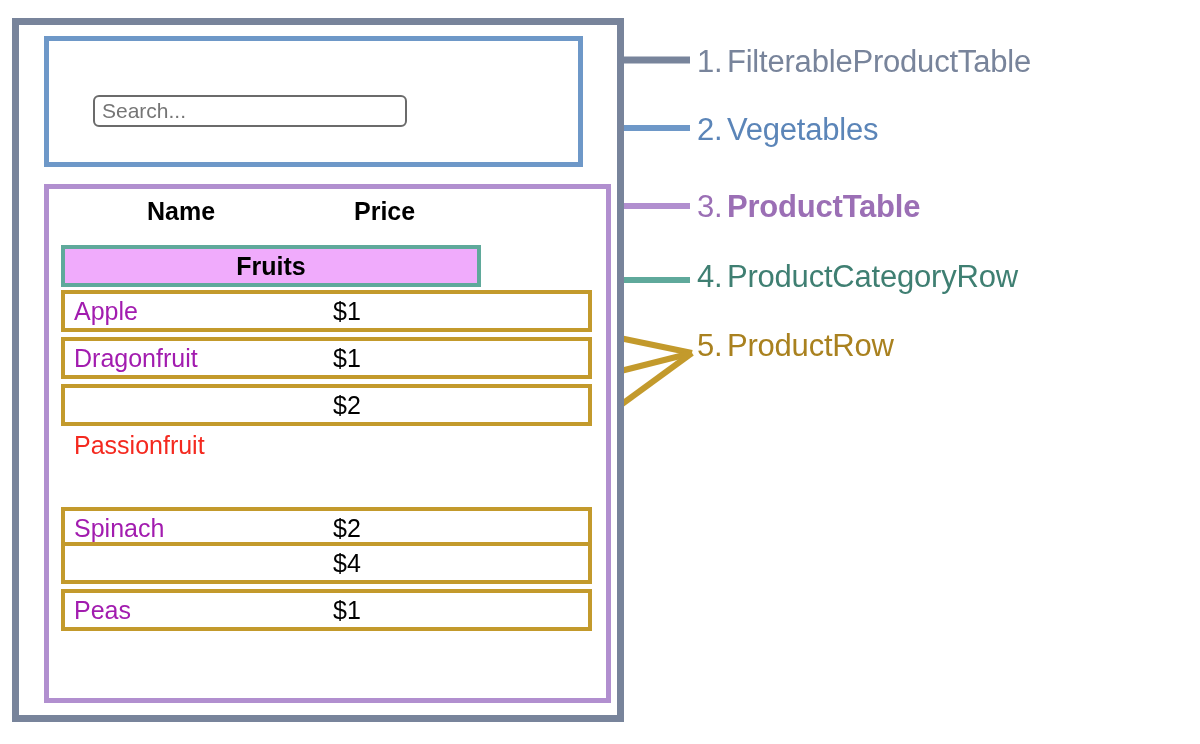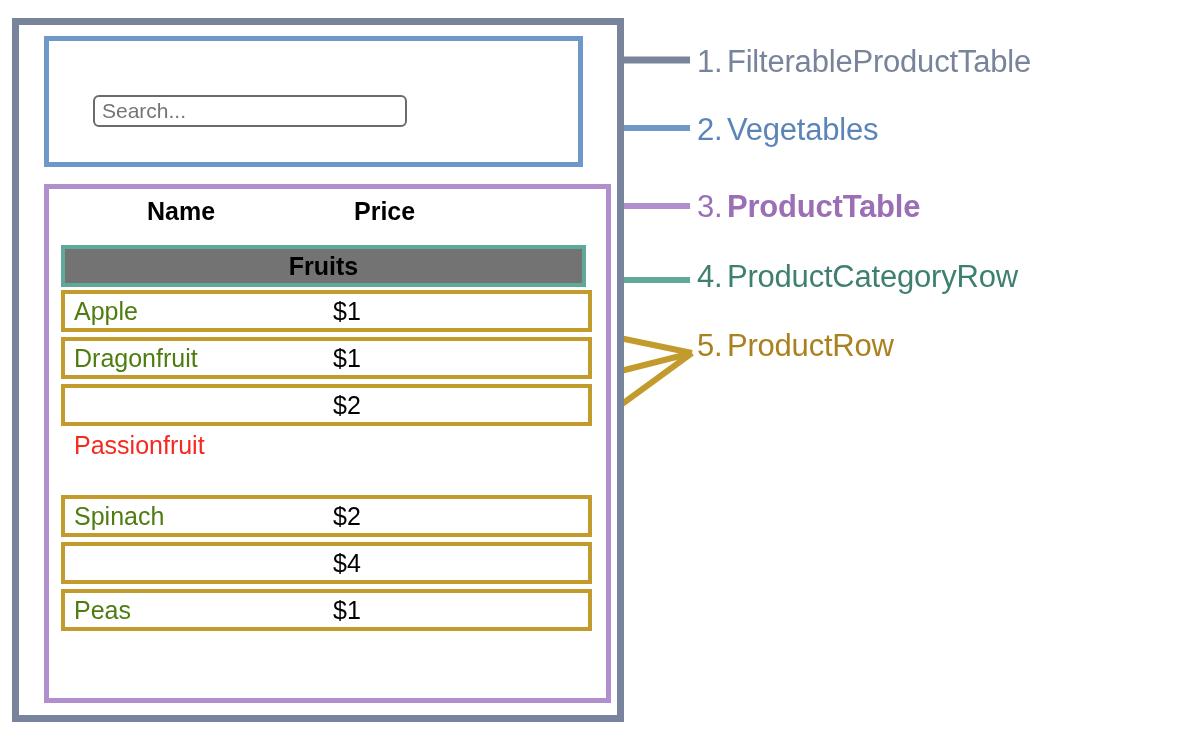--- a/index.html
+++ b/index.html
@@ -51,35 +51,35 @@
     position:absolute;left:12px;top:8px;width:520px;height:38px;
   }
   .th{
     position:absolute;top:0;font-size:25px;font-weight:bold;color:#000;
     font-family:"Liberation Sans", sans-serif;
   }
   .th-name{left:86px;}
   .th-price{left:285px;margin-left:8px;}
 
   .cat-row{
-    position:absolute;left:12px;width:525px;height:42px;
-    border:4px solid #5fa99b;background:#737373;box-sizing:border-box;
+    position:absolute;left:12px;width:420px;height:42px;
+    border:4px solid #5fa99b;background:#f0abfc;box-sizing:border-box;
   }
   .cat-label{
     position:absolute;left:0;right:0;top:50%;transform:translateY(-50%);
     text-align:center;font-size:25px;font-weight:bold;color:#000;
     font-family:"Liberation Sans", sans-serif;
   }
   .prod-row{
     position:absolute;left:12px;width:531px;height:42px;
     border:4px solid #c39a2c;background:#fff;box-sizing:border-box;
   }
   .cell-name{
     position:absolute;left:9px;top:50%;transform:translateY(-50%);
-    font-size:25px;color:#4d7c0f;font-family:"Liberation Sans", sans-serif;
+    font-size:25px;color:#a21caf;font-family:"Liberation Sans", sans-serif;
   }
   .cell-name.out-of-stock{color:#f4291f;margin-top:40px;}
   .cell-price{
     position:absolute;left:268px;top:50%;transform:translateY(-50%);
     font-size:25px;color:#000;font-family:"Liberation Sans", sans-serif;
   }
 
   
   .legend-item{position:absolute;left:697px;white-space:nowrap;}
   .legend-text{
@@ -132,21 +132,21 @@
       </div>
       <div class="prod-row" style="top:148px;">
         <span class="cell-name">Dragonfruit</span>
         <span class="cell-price">$1</span>
       </div>
       <div class="prod-row" style="top:195px;">
         <span class="cell-name out-of-stock">Passionfruit</span>
         <span class="cell-price">$2</span>
       </div>
 
-      <div class="prod-row" style="top:306px;text-align:right;">
+      <div class="prod-row" style="top:318px;text-align:right;">
         <span class="cell-name">Spinach</span>
         <span class="cell-price">$2</span>
       </div>
       <div class="prod-row" style="top:353px;">
         <span class="cell-name out-of-stock">Pumpkin</span>
         <span class="cell-price">$4</span>
       </div>
       <div class="prod-row" style="top:400px;">
         <span class="cell-name">Peas</span>
         <span class="cell-price">$1</span>

